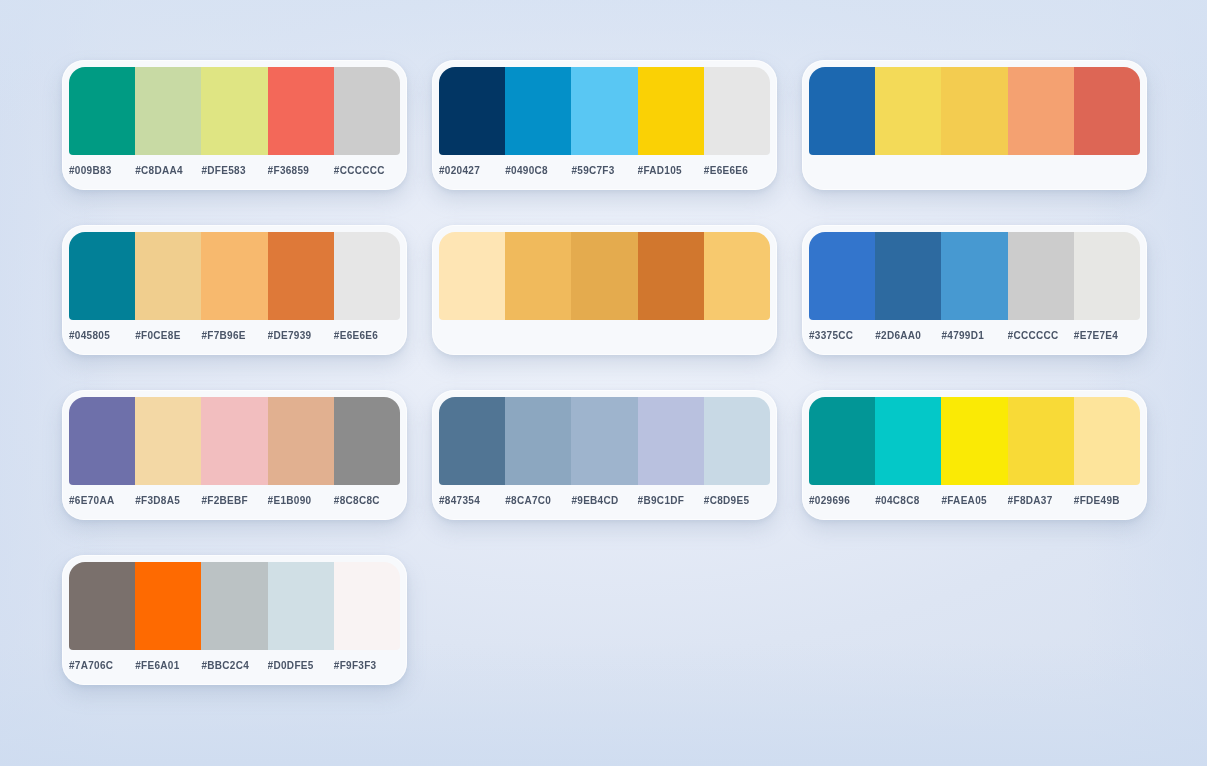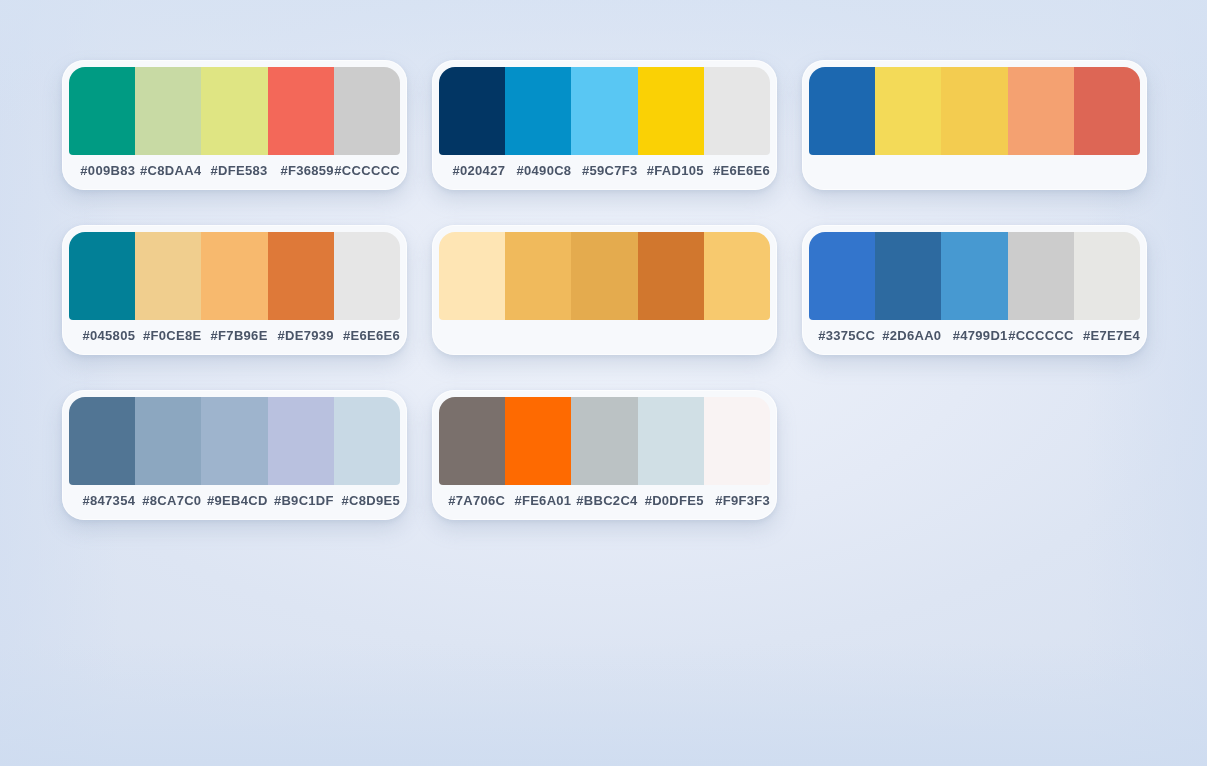--- a/index.html
+++ b/index.html
@@ -89,23 +89,23 @@
     display: flex;
     flex: 1 1 auto;
     width: 100%;
     padding: 0 7px 4px 7px;
     box-sizing: border-box;
     align-items: center;
   }
 
   .hex-label {
     flex: 1 1 0;
-    text-align: right;
+    text-align: left;
     font-family: "Liberation Sans", sans-serif;
-    font-size: 13px;
+    font-size: 10px;
     font-weight: bold;
     letter-spacing: 0.3px;
     color: #4a5568;
     white-space: nowrap;
     overflow: hidden;
   }
 </style>
 </head>
 <body>
 
@@ -188,36 +188,68 @@
         <div class="label-strip">
           <div class="hex-label">#3375CC</div>
           <div class="hex-label">#2D6AA0</div>
           <div class="hex-label">#4799D1</div>
           <div class="hex-label">#CCCCCC</div>
           <div class="hex-label">#E7E7E4</div>
         </div>
       </div>
       <div class="palette-card">
         <div class="swatch-strip">
+          <div class="swatch" style="background-color: rgb(110, 112, 170);"></div>
+          <div class="swatch" style="background-color: rgb(243, 216, 165);"></div>
+          <div class="swatch" style="background-color: rgb(242, 190, 191);"></div>
+          <div class="swatch" style="background-color: rgb(225, 176, 144);"></div>
+          <div class="swatch" style="background-color: rgb(140, 140, 140);"></div>
+        </div>
+        <div class="label-strip">
+          <div class="hex-label">#6E70AA</div>
+          <div class="hex-label">#F3D8A5</div>
+          <div class="hex-label">#F2BEBF</div>
+          <div class="hex-label">#E1B090</div>
+          <div class="hex-label">#8C8C8C</div>
+        </div>
+      </div>
+      <div class="palette-card">
+        <div class="swatch-strip">
           <div class="swatch" style="background-color: rgb(81, 117, 148);"></div>
           <div class="swatch" style="background-color: rgb(140, 167, 192);"></div>
           <div class="swatch" style="background-color: rgb(158, 180, 205);"></div>
           <div class="swatch" style="background-color: rgb(185, 193, 223);"></div>
           <div class="swatch" style="background-color: rgb(200, 217, 229);"></div>
         </div>
         <div class="label-strip">
           <div class="hex-label">#847354</div>
           <div class="hex-label">#8CA7C0</div>
           <div class="hex-label">#9EB4CD</div>
           <div class="hex-label">#B9C1DF</div>
           <div class="hex-label">#C8D9E5</div>
         </div>
       </div>
       <div class="palette-card">
         <div class="swatch-strip">
+          <div class="swatch" style="background-color: rgb(2, 150, 150);"></div>
+          <div class="swatch" style="background-color: rgb(4, 200, 200);"></div>
+          <div class="swatch" style="background-color: rgb(250, 234, 5);"></div>
+          <div class="swatch" style="background-color: rgb(248, 218, 55);"></div>
+          <div class="swatch" style="background-color: rgb(253, 228, 155);"></div>
+        </div>
+        <div class="label-strip">
+          <div class="hex-label">#029696</div>
+          <div class="hex-label">#04C8C8</div>
+          <div class="hex-label">#FAEA05</div>
+          <div class="hex-label">#F8DA37</div>
+          <div class="hex-label">#FDE49B</div>
+        </div>
+      </div>
+      <div class="palette-card">
+        <div class="swatch-strip">
           <div class="swatch" style="background-color: rgb(122, 112, 108);"></div>
           <div class="swatch" style="background-color: rgb(254, 106, 1);"></div>
           <div class="swatch" style="background-color: rgb(187, 194, 196);"></div>
           <div class="swatch" style="background-color: rgb(208, 223, 229);"></div>
           <div class="swatch" style="background-color: rgb(249, 243, 243);"></div>
         </div>
         <div class="label-strip">
           <div class="hex-label">#7A706C</div>
           <div class="hex-label">#FE6A01</div>
           <div class="hex-label">#BBC2C4</div>

